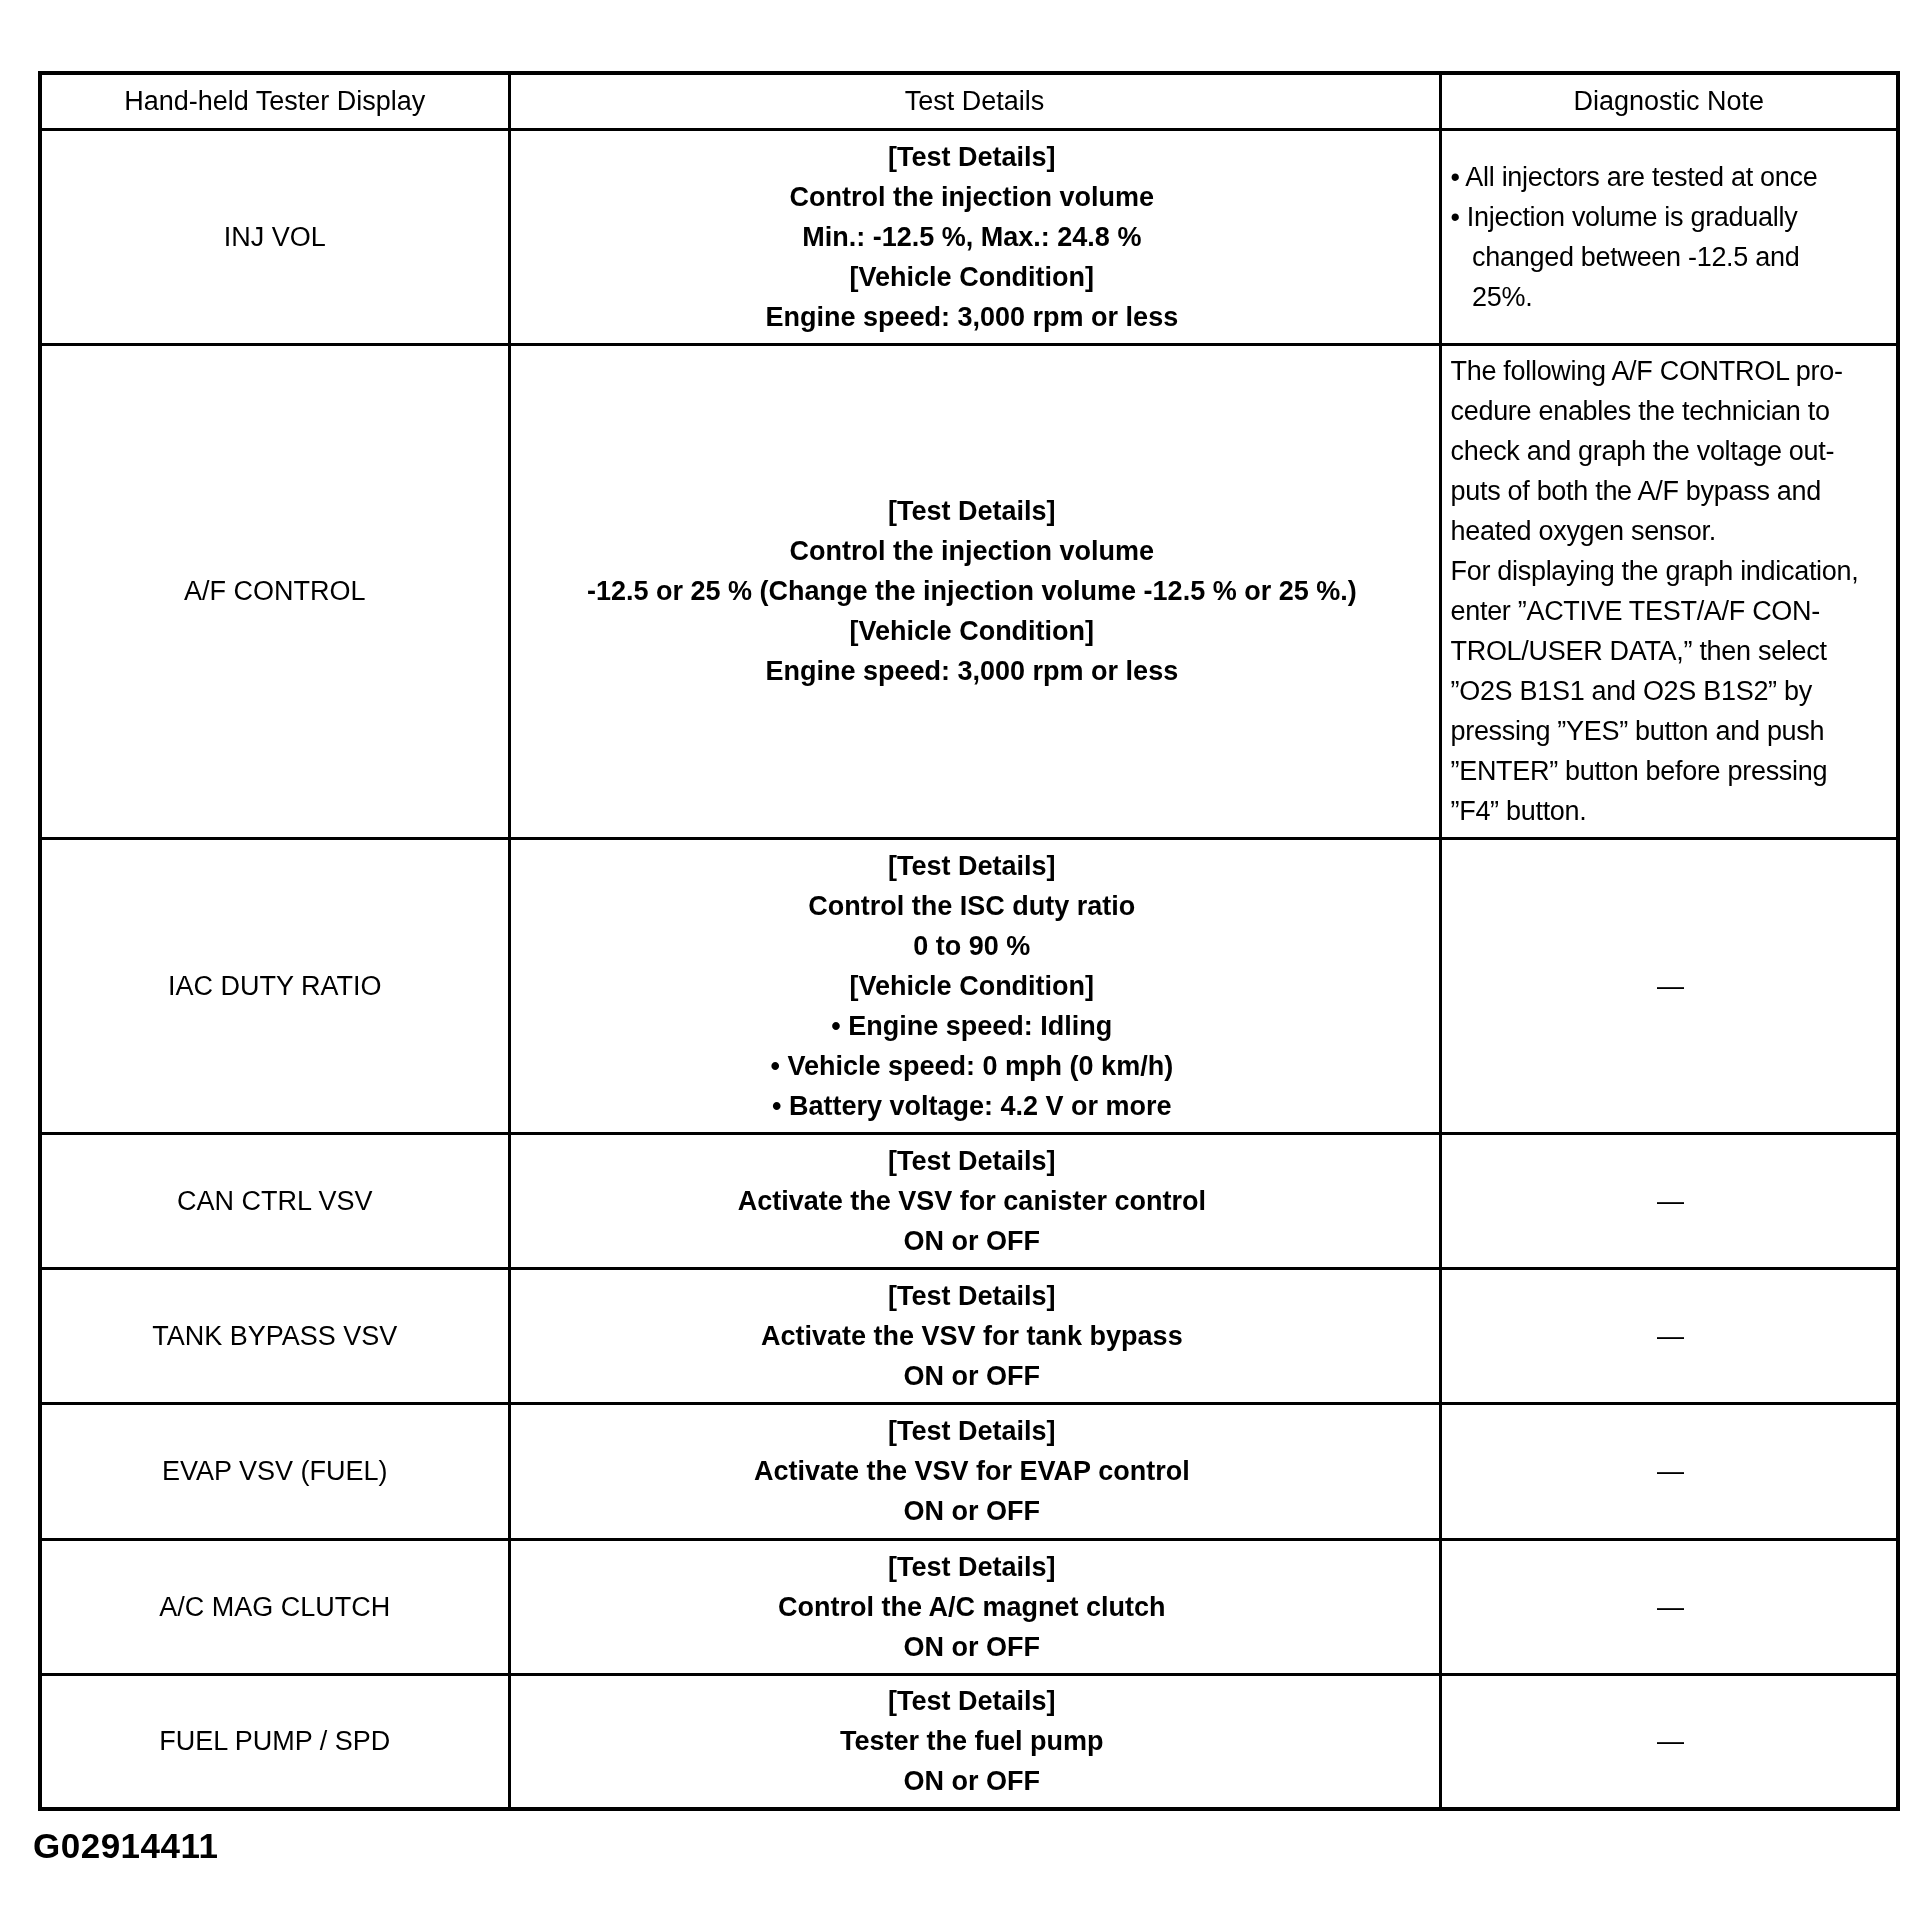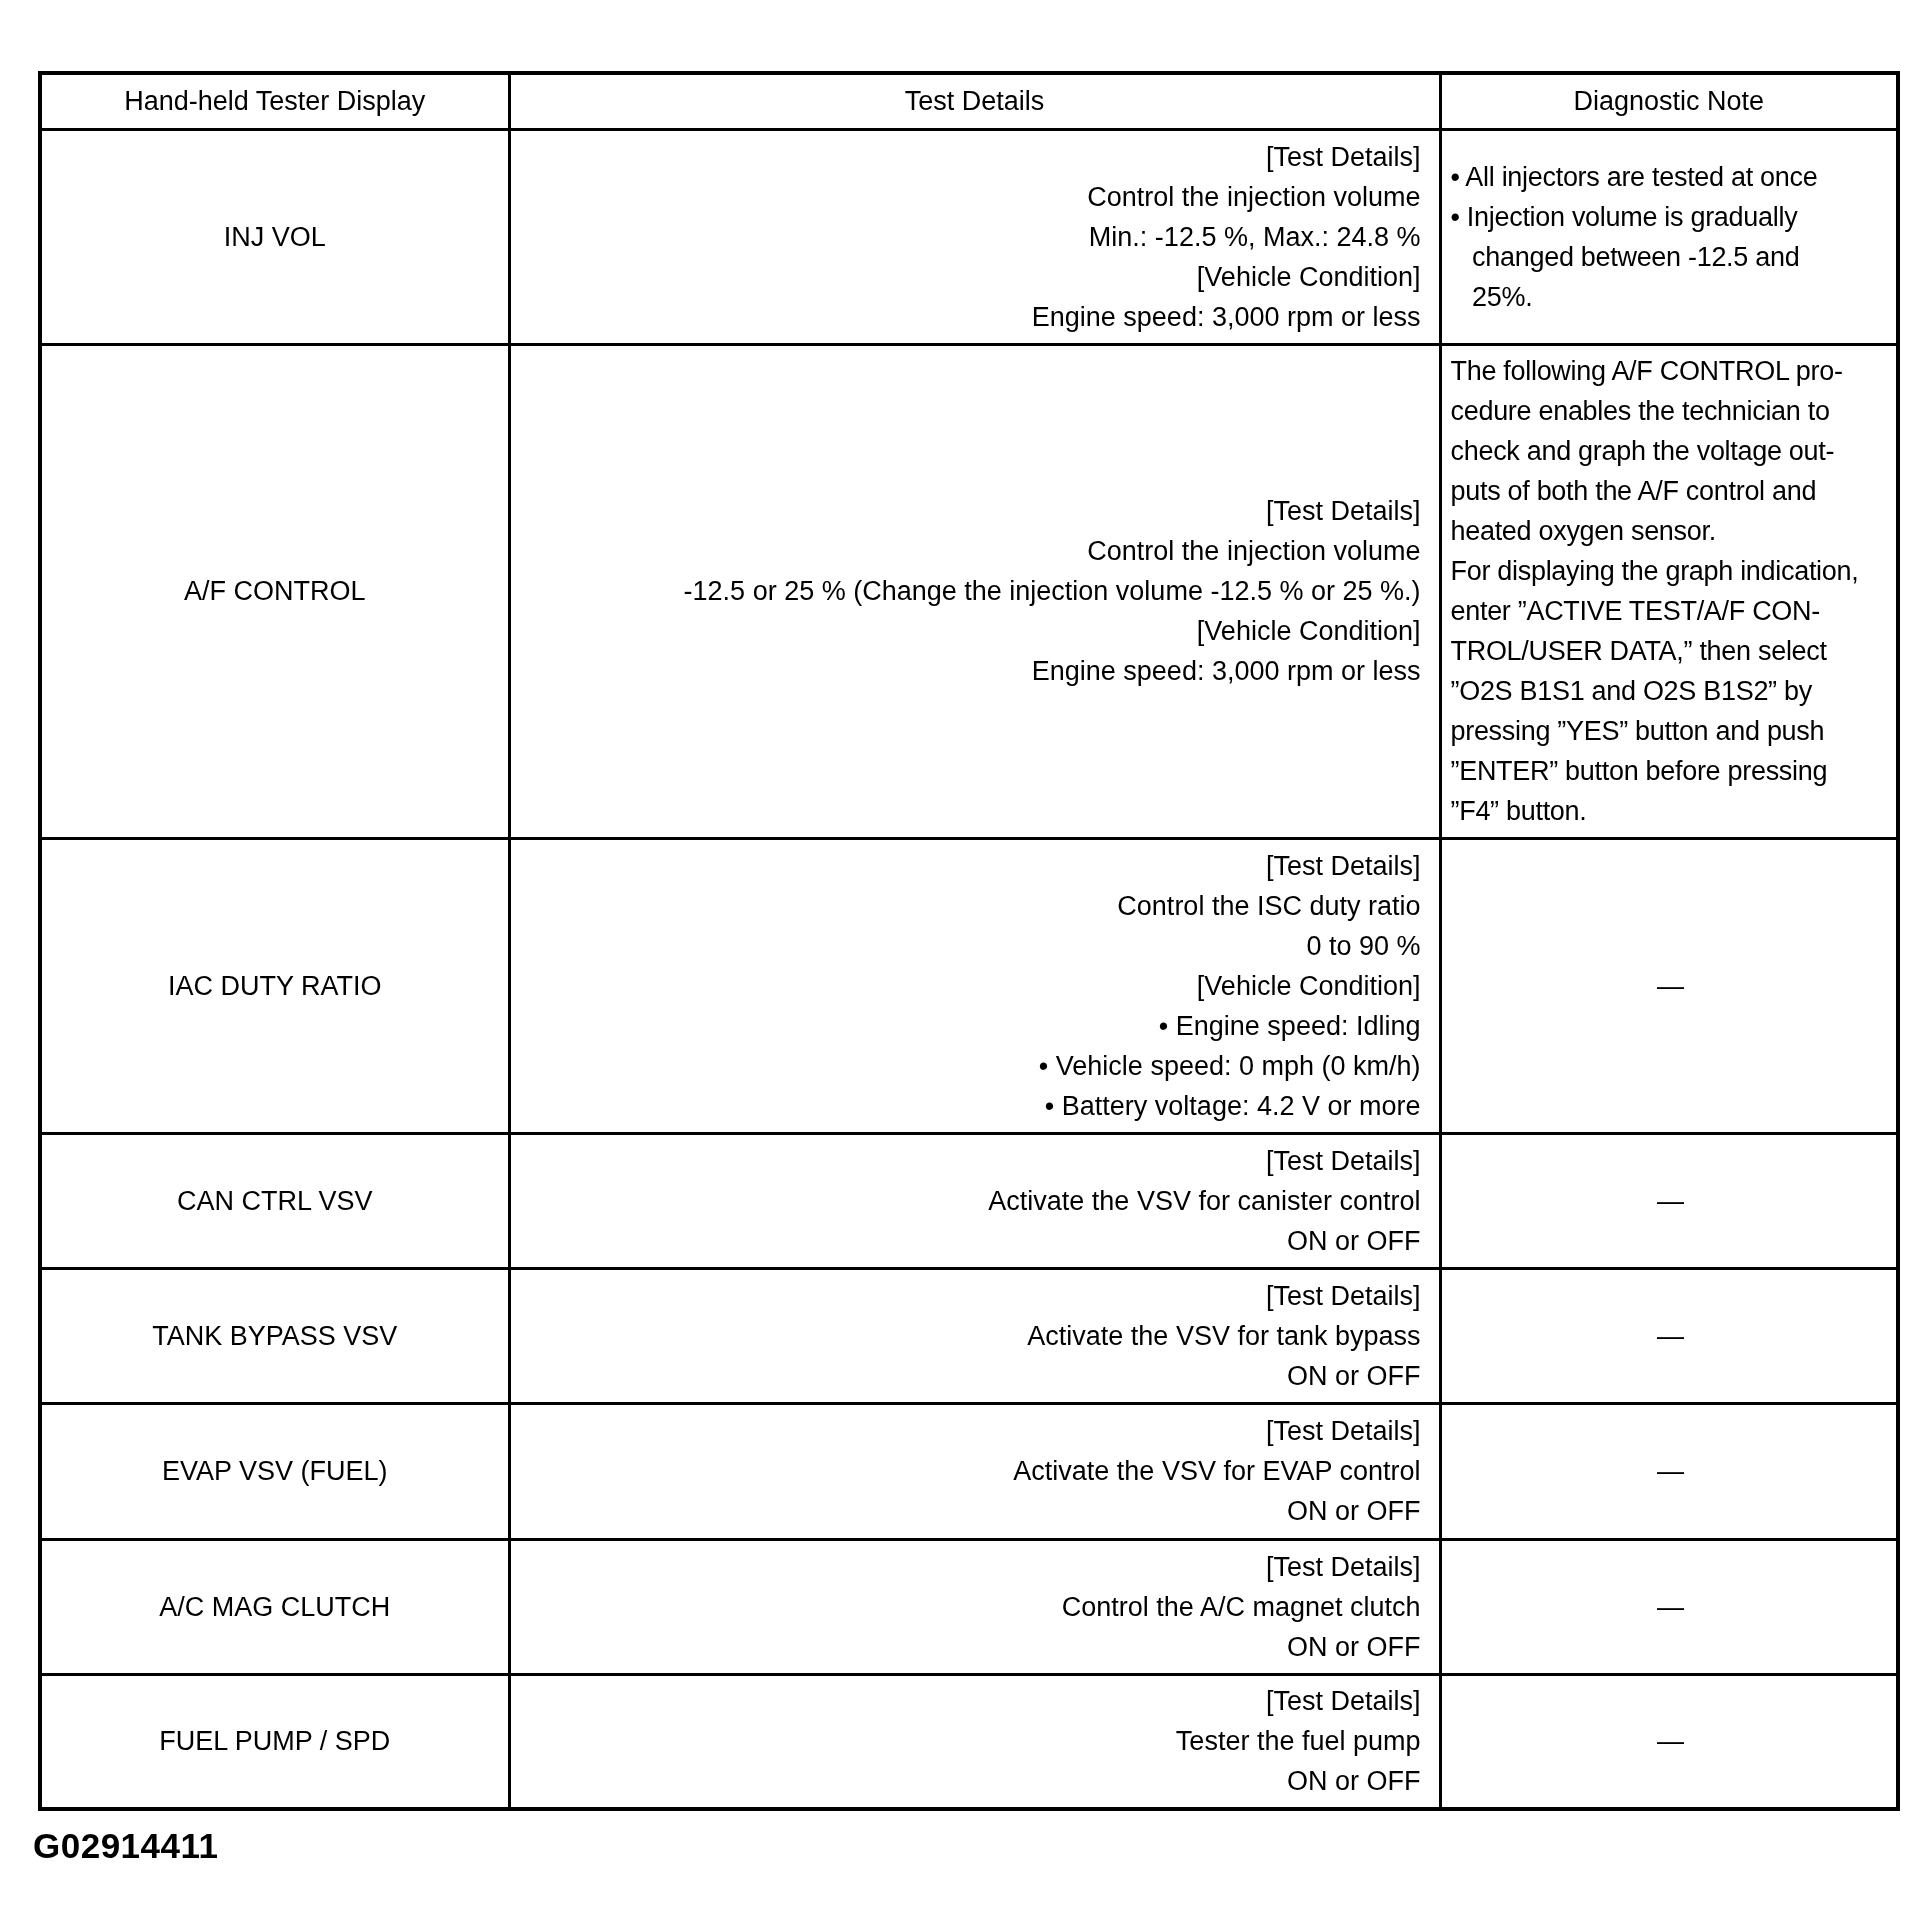--- a/index.html
+++ b/index.html
@@ -44,23 +44,24 @@
   th {
     text-align: center;
     vertical-align: middle;
   }
   td.c-display {
     text-align: center;
     vertical-align: middle;
     padding: 0 7.3px;
   }
   td.c-details {
-    text-align: right;
+    text-align: center;
     vertical-align: middle;
     padding: 3.6px 18px 3.6px 12.7px;
+    font-weight: bold;
   }
   td.c-note {
     text-align: left;
     vertical-align: middle;
     padding: 3.6px 5.5px 3.6px 9px;
     margin-top: 25px;
   }
   td.c-note .line {
     letter-spacing: -0.3px;
   }
@@ -123,21 +124,21 @@
             <div class="line">[Test Details]</div>
             <div class="line">Control the injection volume</div>
             <div class="line">-12.5 or 25 % (Change the injection volume -12.5 % or 25 %.)</div>
             <div class="line">[Vehicle Condition]</div>
             <div class="line">Engine speed: 3,000 rpm or less</div>
           </td>
           <td class="c-note">
             <div class="line">The following A/F CONTROL pro-</div>
             <div class="line">cedure enables the technician to</div>
             <div class="line">check and graph the voltage out-</div>
-            <div class="line">puts of both the A/F control and</div>
+            <div class="line">puts of both the A/F bypass and</div>
             <div class="line">heated oxygen sensor.</div>
             <div class="line">For displaying the graph indication,</div>
             <div class="line">enter ”ACTIVE TEST/A/F CON-</div>
             <div class="line">TROL/USER DATA,” then select</div>
             <div class="line">”O2S B1S1 and O2S B1S2” by</div>
             <div class="line">pressing ”YES” button and push</div>
             <div class="line">”ENTER” button before pressing</div>
             <div class="line">”F4” button.</div>
           </td>
         </tr>

